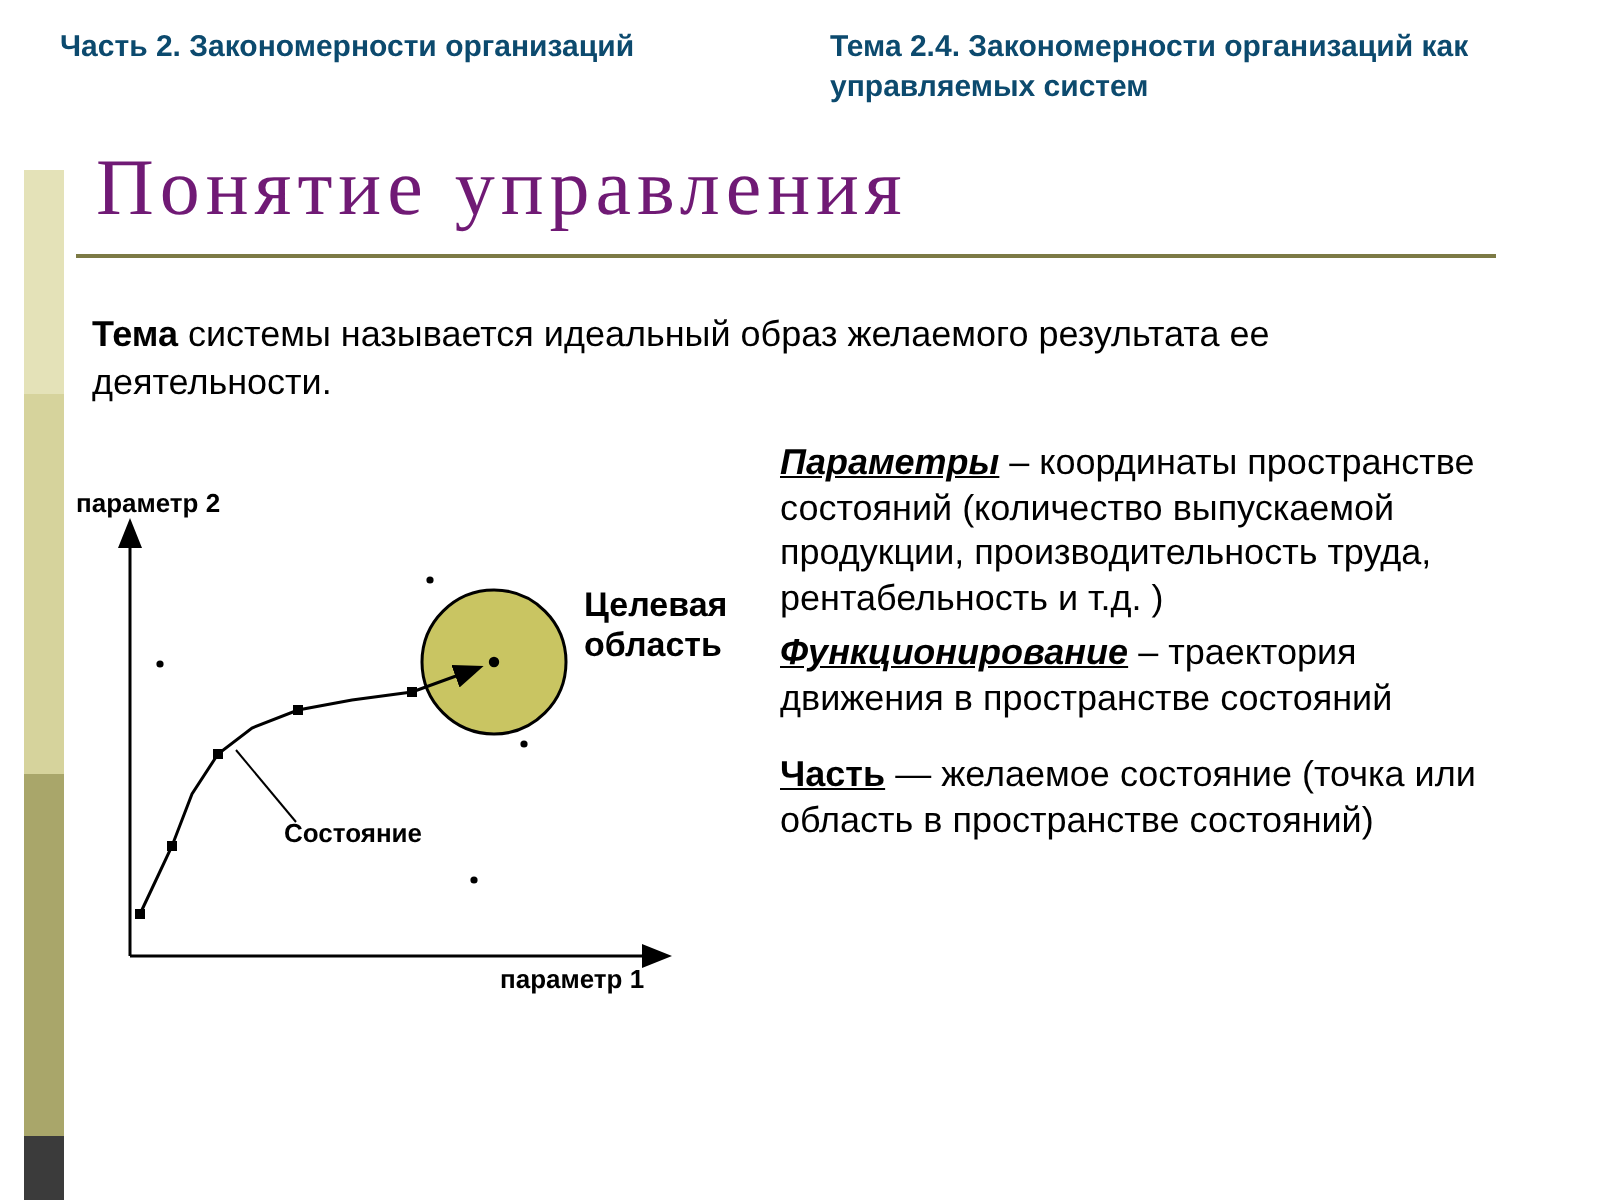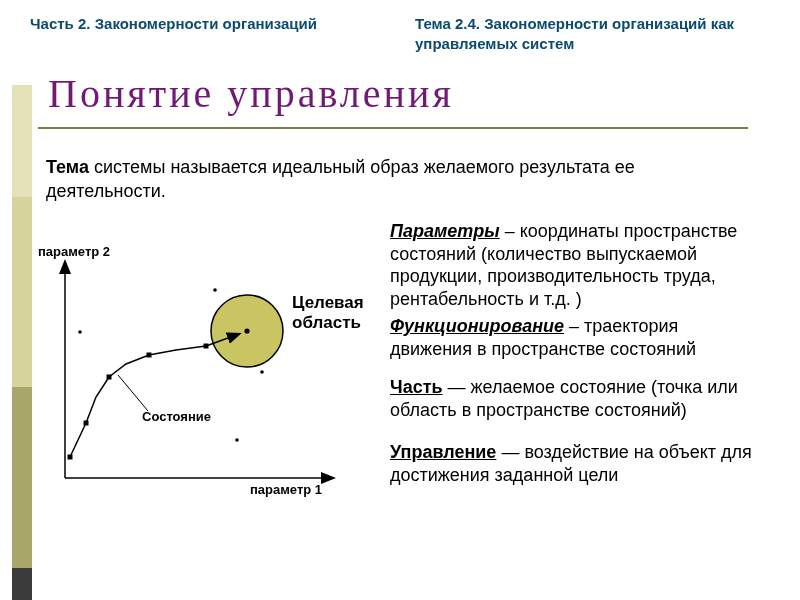--- a/index.html
+++ b/index.html
@@ -104,18 +104,15 @@
   <div class="defs">
     <p class="d1">
       <span class="term iu">Параметры</span><span> – координаты пространстве состояний (количество выпускаемой продукции, производительность труда, рентабельность и т.д. )</span>
     </p>
     <p class="d3">
       <span class="term iu">Функционирование</span><span> – траектория движения в пространстве состояний</span>
     </p>
     <p class="d4">
       <span class="term u">Часть</span><span> — желаемое состояние (точка или область в пространстве состояний)</span>
     </p>
-    <p class="d5">
-      <span class="term u">Управление</span><span> — воздействие на объект для достижения заданной цели</span>
-    </p>
   </div>
 
 </div>
 
 </body></html>

